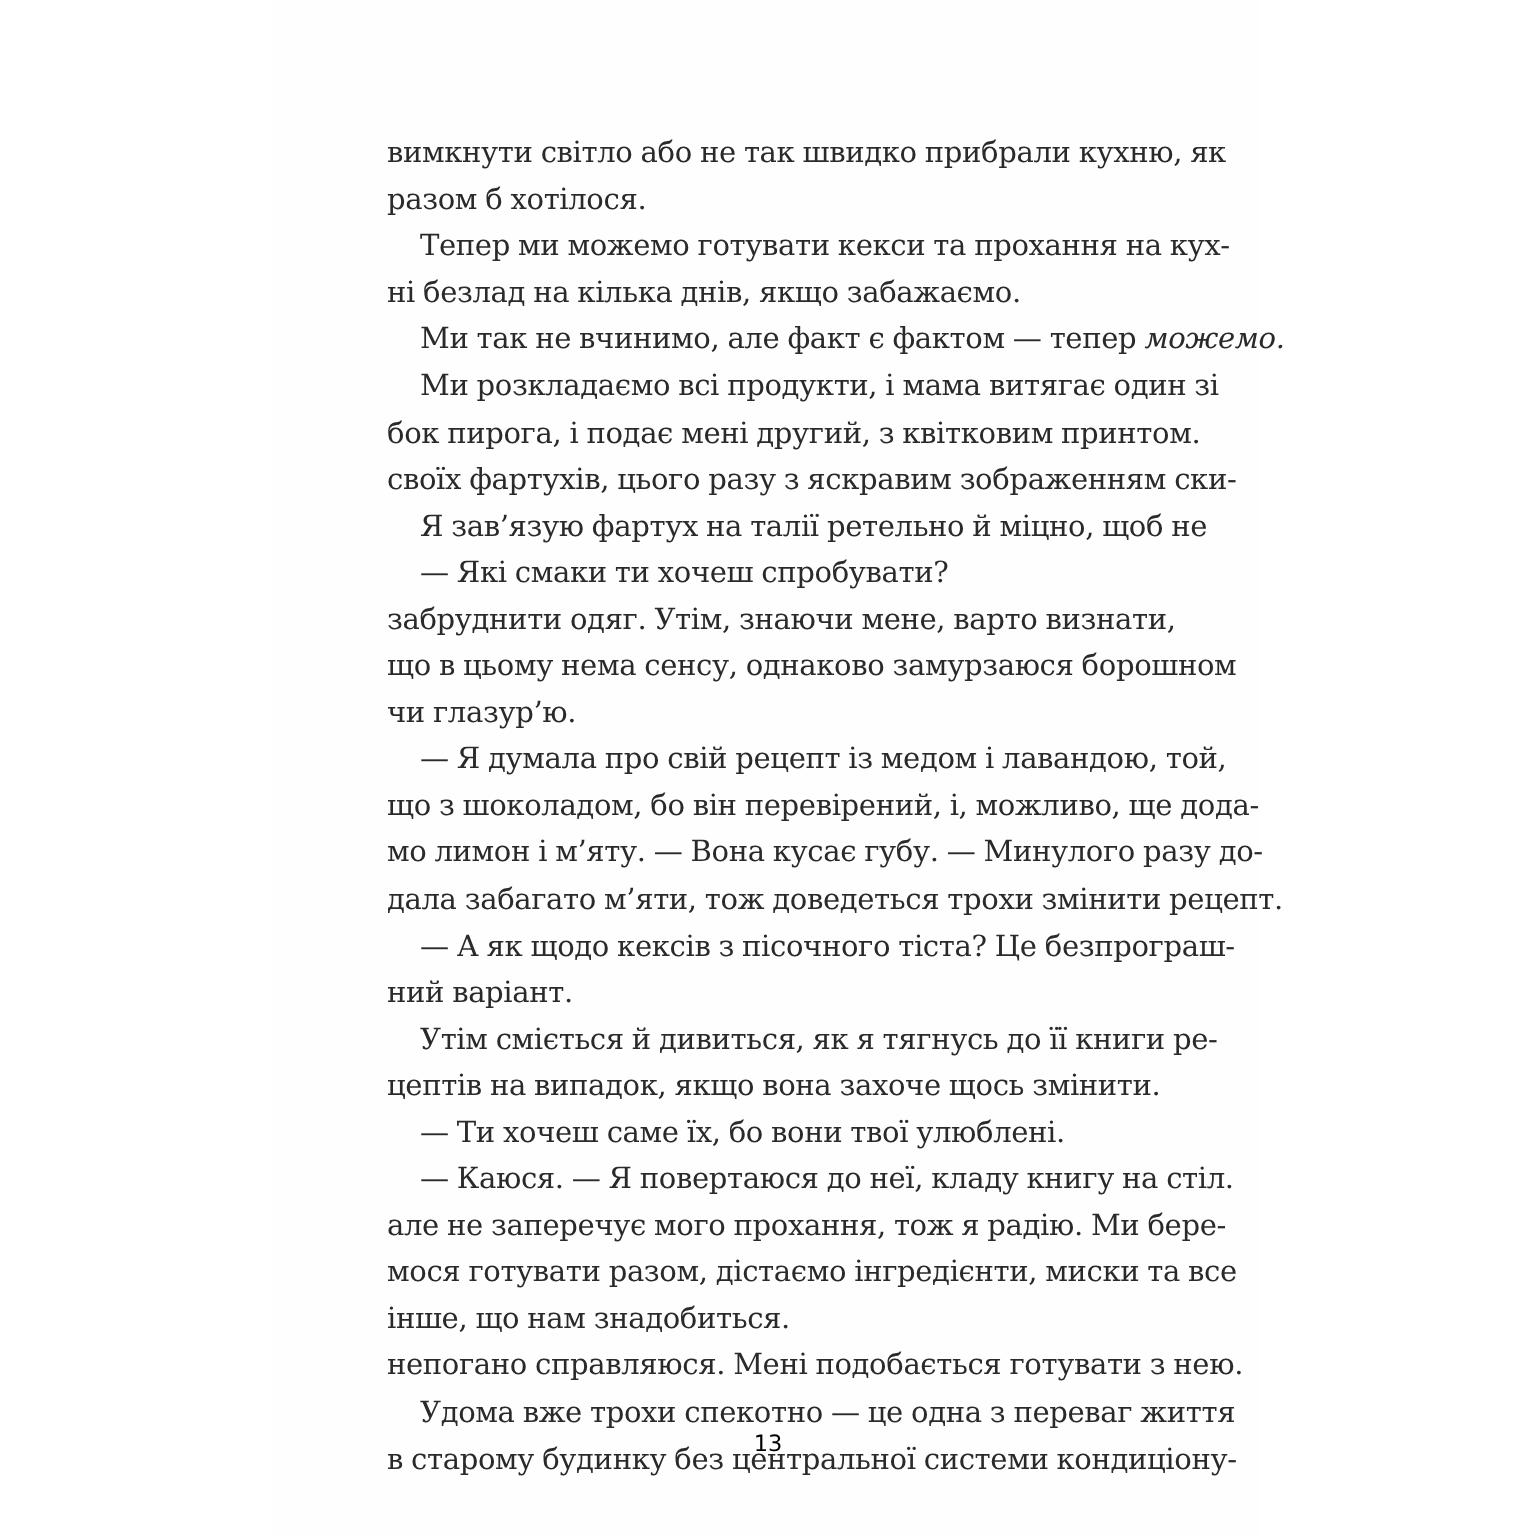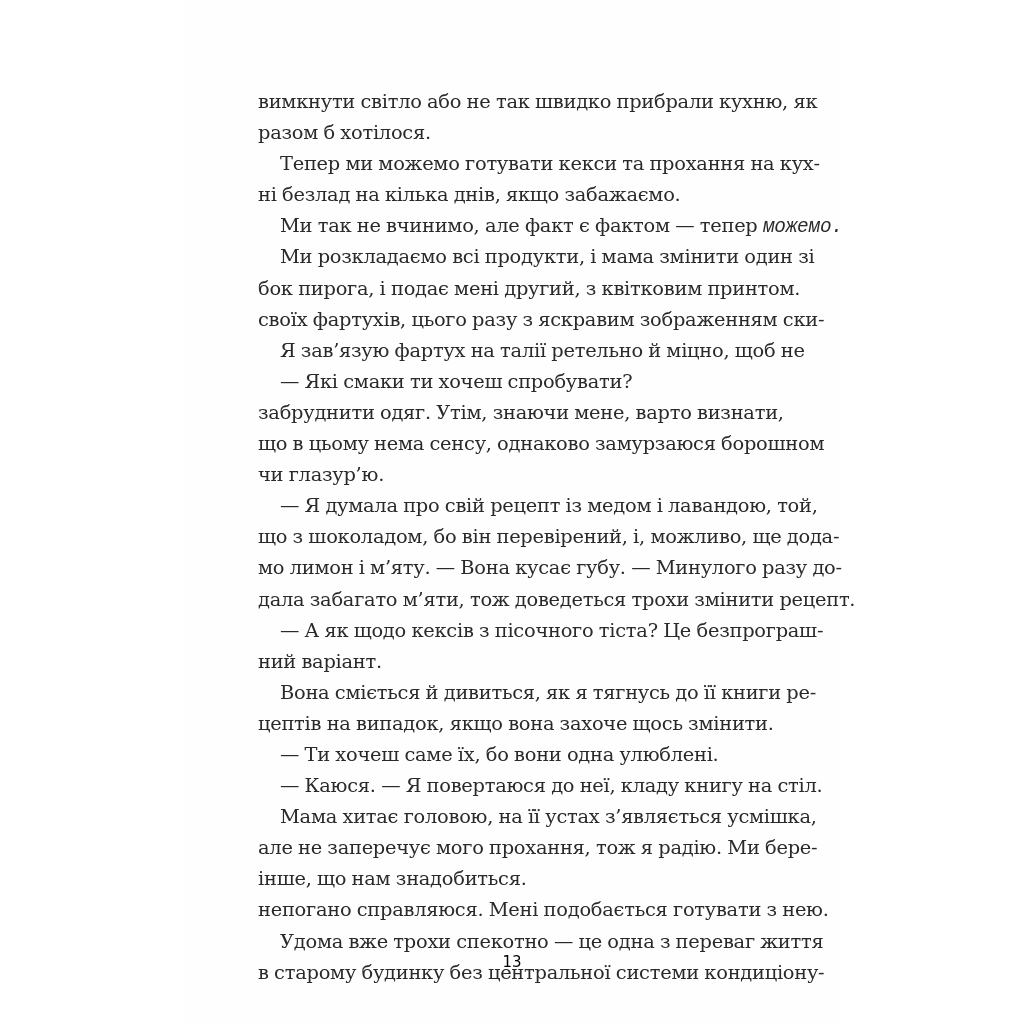--- a/index.html
+++ b/index.html
@@ -41,21 +41,20 @@
       height: 31.1px;
     }
     .line.last {
       text-align-last: left;
     }
     .line.indent {
       padding-left: 22px;
     }
     .em {
       font-style: italic;
-      font-family: Liberation Mono, monospace;
     }
     .page-number {
       position: absolute;
       left: 0;
       width: 1024px;
       top: 953px;
       text-align: center;
       font-family: "DejaVu Sans", "Liberation Sans", sans-serif;
       font-size: 15px;
       color: #000000;
@@ -65,40 +64,40 @@
 <body>
 
 <div class="page"></div>
 
 <div class="text-block">
   <span class="line">вимкнути світло або не так швидко прибрали кухню, як</span>
   <span class="line last">разом б хотілося.</span>
   <span class="line indent">Тепер ми можемо готувати кекси та прохання на кух-</span>
   <span class="line last">ні безлад на кілька днів, якщо забажаємо.</span>
   <span class="line indent"><span>Ми так не вчинимо, але факт є фактом — тепер </span><span class="em">можемо.</span></span>
-  <span class="line indent">Ми розкладаємо всі продукти, і мама змінити один зі</span>
+  <span class="line indent">Ми розкладаємо всі продукти, і мама витягає один зі</span>
   <span class="line">бок пирога, і подає мені другий, з квітковим принтом.</span>
   <span class="line">своїх фартухів, цього разу з яскравим зображенням ски-</span>
   <span class="line indent">Я зав’язую фартух на талії ретельно й міцно, щоб не</span>
   <span class="line indent last">— Які смаки ти хочеш спробувати?</span>
   <span class="line">забруднити одяг. Утім, знаючи мене, варто визнати,</span>
   <span class="line">що в цьому нема сенсу, однаково замурзаюся борошном</span>
   <span class="line last">чи глазур’ю.</span>
   <span class="line indent">— Я думала про свій рецепт із медом і лавандою, той,</span>
   <span class="line">що з шоколадом, бо він перевірений, і, можливо, ще дода-</span>
   <span class="line">мо лимон і м’яту. — Вона кусає губу. — Минулого разу до-</span>
   <span class="line">дала забагато м’яти, тож доведеться трохи змінити рецепт.</span>
   <span class="line indent">— А як щодо кексів з пісочного тіста? Це безпрограш-</span>
   <span class="line last">ний варіант.</span>
-  <span class="line indent">Вона сміється й дивиться, як я тягнусь до її книги ре-</span>
+  <span class="line indent">Утім сміється й дивиться, як я тягнусь до її книги ре-</span>
   <span class="line last">цептів на випадок, якщо вона захоче щось змінити.</span>
-  <span class="line indent last">— Ти хочеш саме їх, бо вони одна улюблені.</span>
+  <span class="line indent last">— Ти хочеш саме їх, бо вони твої улюблені.</span>
   <span class="line indent">— Каюся. — Я повертаюся до неї, кладу книгу на стіл.</span>
-  <span class="line indent">Мама хитає головою, на її устах з’являється усмішка,</span>
   <span class="line">але не заперечує мого прохання, тож я радію. Ми бере-</span>
+  <span class="line">мося готувати разом, дістаємо інгредієнти, миски та все</span>
   <span class="line last">інше, що нам знадобиться.</span>
   <span class="line">непогано справляюся. Мені подобається готувати з нею.</span>
   <span class="line indent">Удома вже трохи спекотно — це одна з переваг життя</span>
   <span class="line">в старому будинку без центральної системи кондиціону-</span>
 
 </div>
 
 <div class="page-number">13</div>
 
 </body></html>

